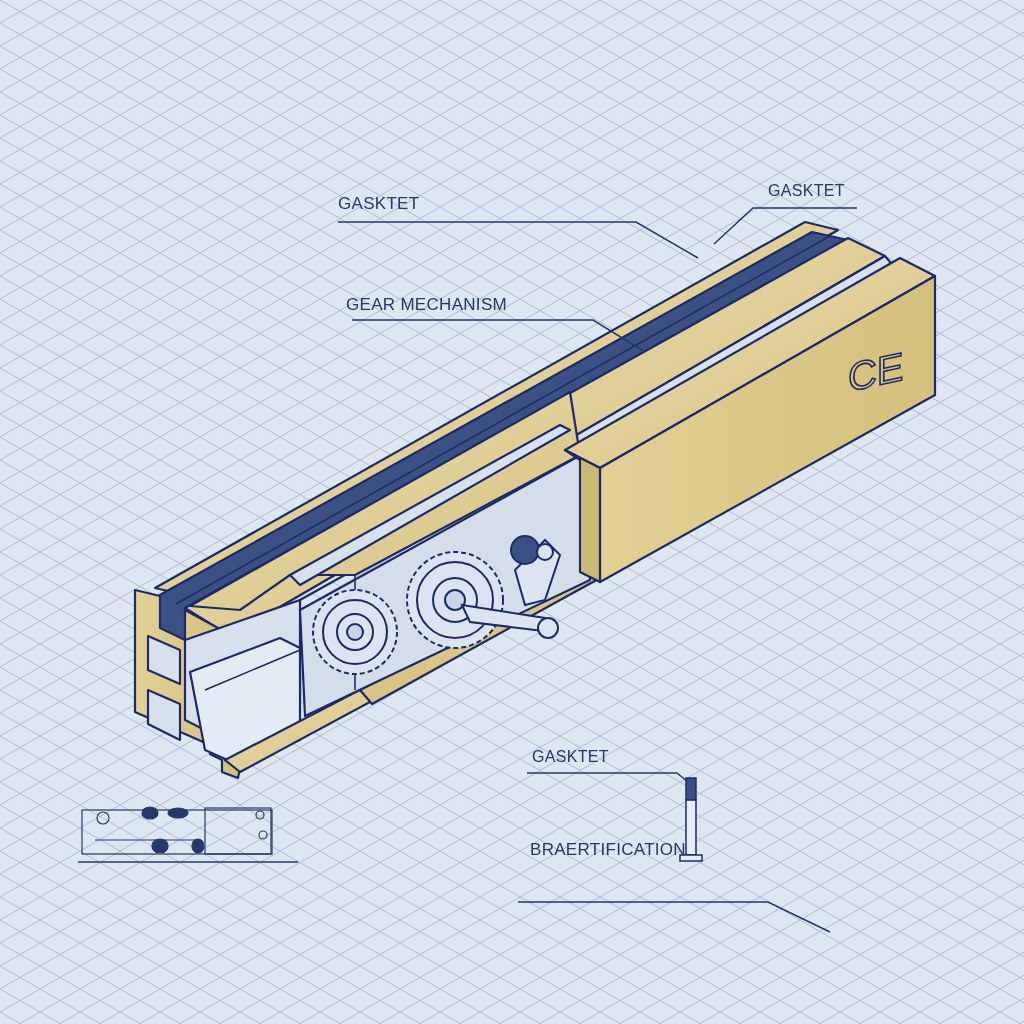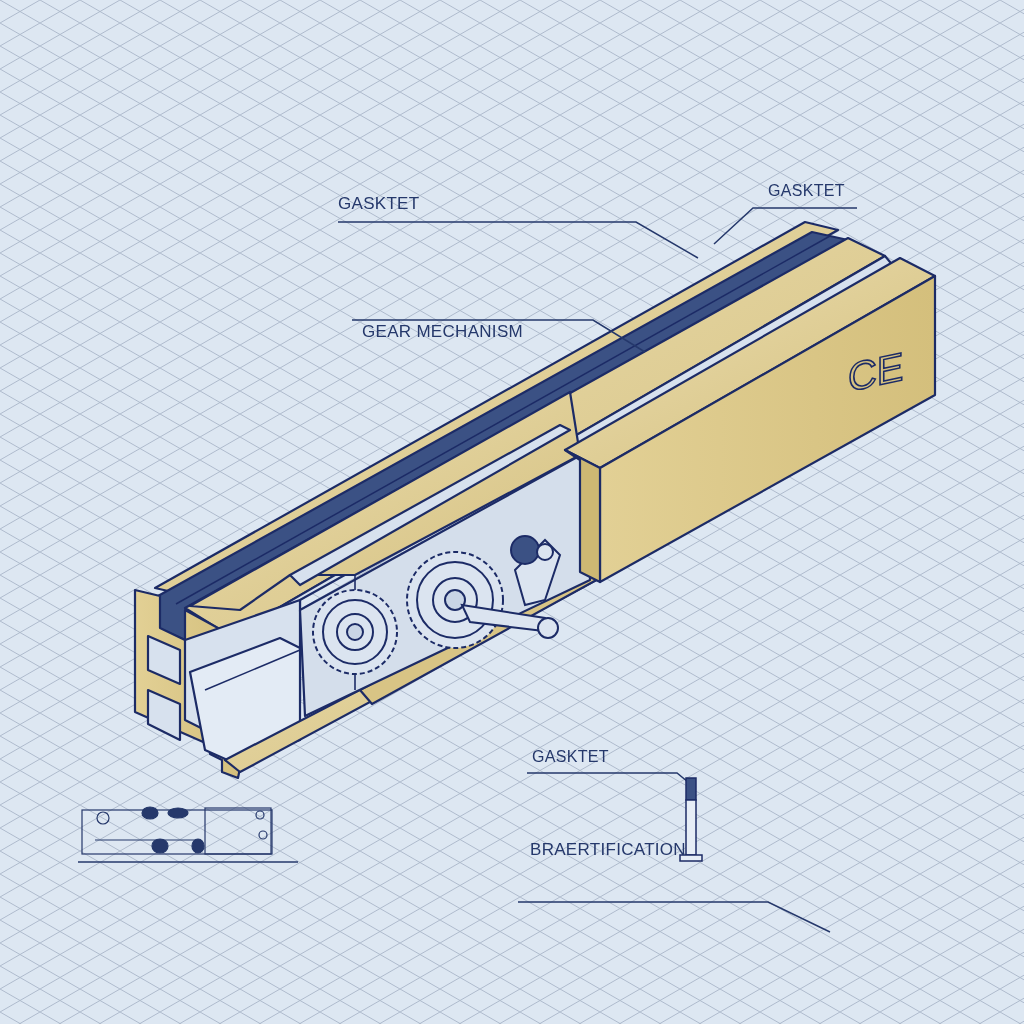--- a/index.html
+++ b/index.html
@@ -111,15 +111,15 @@
     <ellipse cx="178" cy="813" rx="10" ry="5" fill="#25386b"></ellipse>
     <ellipse cx="160" cy="846" rx="8" ry="7" fill="#25386b"></ellipse>
     <ellipse cx="198" cy="846" rx="6" ry="7" fill="#25386b"></ellipse>
     <circle cx="263" cy="835" r="4"></circle>
     <circle cx="260" cy="815" r="4"></circle>
   </g>
 </svg>
 
 <div class="label" style="left:338px;top:194px;">GASKTET</div>
 <div class="label" style="left:768px;top:182px;font-size:16px;">GASKTET</div>
-<div class="label" style="left:362px;top:295px;margin-top:27px;">GEAR MECHANISM</div>
+<div class="label" style="left:346px;top:295px;">GEAR MECHANISM</div>
 <div class="label" style="left:532px;top:748px;font-size:16px;">GASKTET</div>
 <div class="label" style="left:530px;top:840px;">BRAERTIFICATION</div>
 
 </body></html>

